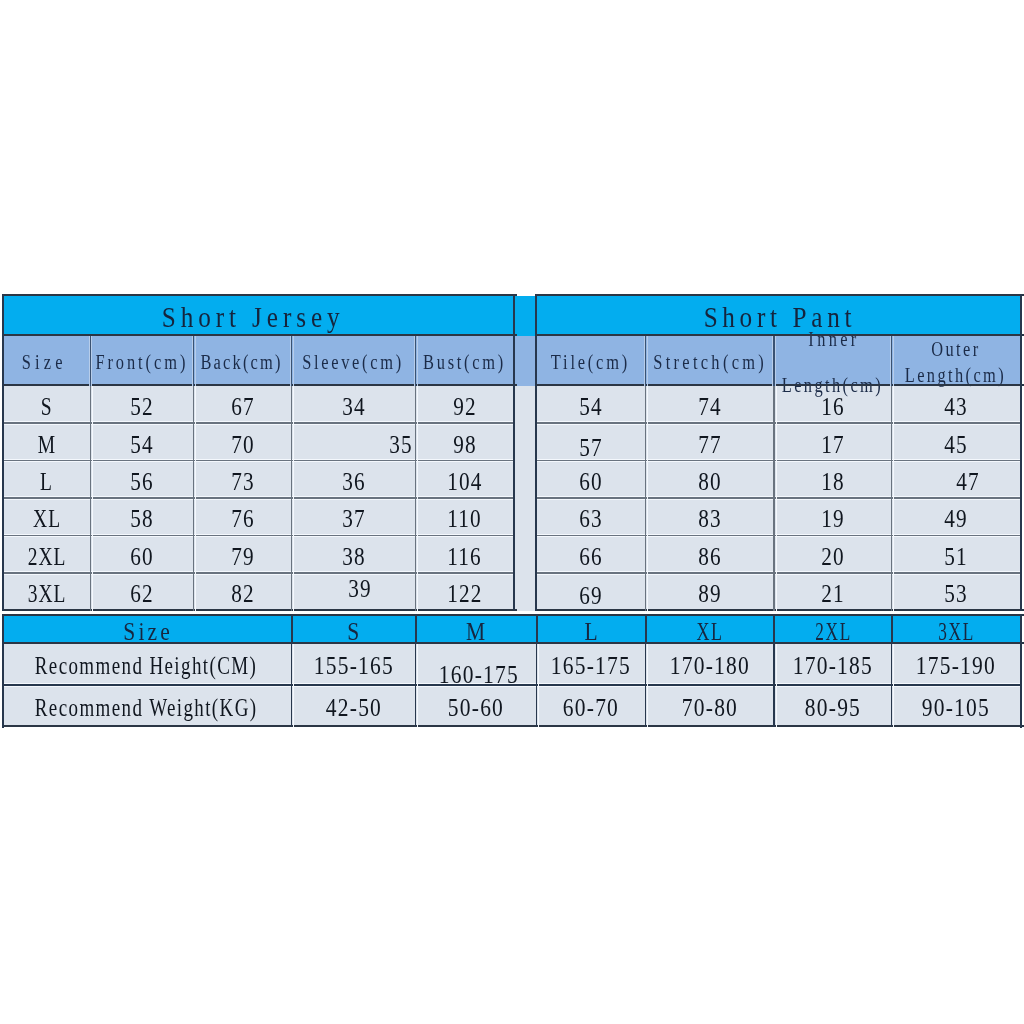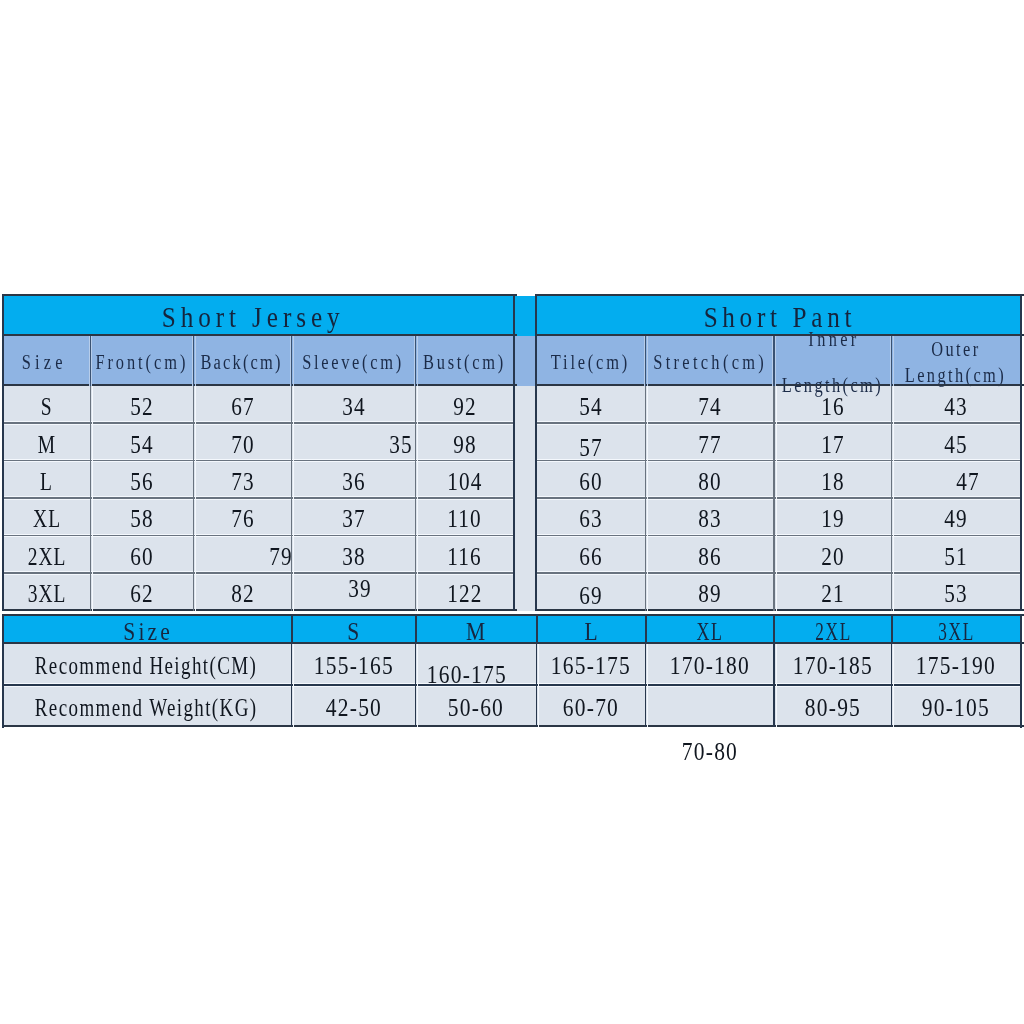--- a/index.html
+++ b/index.html
@@ -148,21 +148,21 @@
   <div class="cell t-body" style="left:90.0px;top:498.2px;width:103.2px;height:37.4px;"><span style="">58</span></div>
   <div class="cell t-body" style="left:193.2px;top:498.2px;width:98.2px;height:37.4px;"><span style="">76</span></div>
   <div class="cell t-body" style="left:291.4px;top:498.2px;width:123.9px;height:37.4px;"><span style="">37</span></div>
   <div class="cell t-body" style="left:415.3px;top:498.2px;width:97.7px;height:37.4px;"><span style="">110</span></div>
   <div class="cell t-body" style="left:535.5px;top:498.2px;width:109.9px;height:37.4px;"><span style="">63</span></div>
   <div class="cell t-body" style="left:645.4px;top:498.2px;width:128.4px;height:37.4px;"><span style="">83</span></div>
   <div class="cell t-body" style="left:773.8px;top:498.2px;width:117.6px;height:37.4px;"><span style="">19</span></div>
   <div class="cell t-body" style="left:891.4px;top:498.2px;width:128.6px;height:37.4px;"><span style="">49</span></div>
   <div class="cell t-body" style="left:2.5px;top:535.7px;width:87.5px;height:37.4px;"><span style="transform:scaleX(0.78);">2XL</span></div>
   <div class="cell t-body" style="left:90.0px;top:535.7px;width:103.2px;height:37.4px;"><span style="">60</span></div>
-  <div class="cell t-body" style="left:193.2px;top:535.7px;width:98.2px;height:37.4px;margin-left:38px;"><span style="">79</span></div>
+  <div class="cell t-body" style="left:193.2px;top:535.7px;width:98.2px;height:37.4px;"><span style="">79</span></div>
   <div class="cell t-body" style="left:291.4px;top:535.7px;width:123.9px;height:37.4px;"><span style="">38</span></div>
   <div class="cell t-body" style="left:415.3px;top:535.7px;width:97.7px;height:37.4px;"><span style="">116</span></div>
   <div class="cell t-body" style="left:535.5px;top:535.7px;width:109.9px;height:37.4px;"><span style="">66</span></div>
   <div class="cell t-body" style="left:645.4px;top:535.7px;width:128.4px;height:37.4px;"><span style="">86</span></div>
   <div class="cell t-body" style="left:773.8px;top:535.7px;width:117.6px;height:37.4px;"><span style="">20</span></div>
   <div class="cell t-body" style="left:891.4px;top:535.7px;width:128.6px;height:37.4px;"><span style="">51</span></div>
   <div class="cell t-body" style="left:2.5px;top:573.1px;width:87.5px;height:37.4px;"><span style="transform:scaleX(0.78);">3XL</span></div>
   <div class="cell t-body" style="left:90.0px;top:573.1px;width:103.2px;height:37.4px;"><span style="">62</span></div>
   <div class="cell t-body" style="left:193.2px;top:573.1px;width:98.2px;height:37.4px;"><span style="">82</span></div>
   <div class="cell t-body" style="left:291.4px;top:568px;width:123.9px;height:37.4px;padding-left:12px;"><span style="">39</span></div>
@@ -255,30 +255,30 @@
   <div class="fill f-body" style="left:4.0px;top:644.0px;width:1017.5px;height:82.5px;"></div>
   <div class="cell t-bblue" style="left:2.5px;top:616.2px;width:288.9px;height:27.8px;letter-spacing:3.6px;text-indent:3.6px;"><span style="">Size</span></div>
   <div class="cell t-bblue" style="left:291.4px;top:616.2px;width:123.9px;height:27.8px;"><span style="transform:scaleX(0.86);">S</span></div>
   <div class="cell t-bblue" style="left:415.3px;top:616.2px;width:120.7px;height:27.8px;"><span style="transform:scaleX(0.86);">M</span></div>
   <div class="cell t-bblue" style="left:536.0px;top:616.2px;width:109.4px;height:27.8px;"><span style="transform:scaleX(0.86);">L</span></div>
   <div class="cell t-bblue" style="left:645.4px;top:616.2px;width:128.4px;height:27.8px;"><span style="transform:scaleX(0.72);">XL</span></div>
   <div class="cell t-bblue" style="left:773.8px;top:616.2px;width:117.6px;height:27.8px;"><span style="transform:scaleX(0.69);">2XL</span></div>
   <div class="cell t-bblue" style="left:891.4px;top:616.2px;width:128.6px;height:27.8px;"><span style="transform:scaleX(0.69);">3XL</span></div>
   <div class="cell t-blabel" style="left:1.0px;top:644.0px;width:288.9px;height:41.3px;"><span style="">Recommend Height(CM)</span></div>
   <div class="cell t-bbody" style="left:291.4px;top:644.0px;width:123.9px;height:41.3px;"><span style="">155-165</span></div>
-  <div class="cell t-bbody" style="left:406px;top:644.0px;width:120.7px;height:59px;"><span style="">160-175</span></div>
+  <div class="cell t-bbody" style="left:418px;top:644.0px;width:120.7px;height:59px;"><span style="">160-175</span></div>
   <div class="cell t-bbody" style="left:536.0px;top:644.0px;width:109.4px;height:41.3px;"><span style="">165-175</span></div>
   <div class="cell t-bbody" style="left:645.4px;top:644.0px;width:128.4px;height:41.3px;"><span style="">170-180</span></div>
   <div class="cell t-bbody" style="left:773.8px;top:644.0px;width:117.6px;height:41.3px;"><span style="">170-185</span></div>
   <div class="cell t-bbody" style="left:891.4px;top:644.0px;width:128.6px;height:41.3px;"><span style="">175-190</span></div>
   <div class="cell t-blabel" style="left:1.0px;top:686.9px;width:288.9px;height:41.2px;"><span style="">Recommend Weight(KG)</span></div>
   <div class="cell t-bbody" style="left:291.4px;top:686.9px;width:123.9px;height:41.2px;"><span style="">42-50</span></div>
   <div class="cell t-bbody" style="left:415.3px;top:686.9px;width:120.7px;height:41.2px;"><span style="">50-60</span></div>
   <div class="cell t-bbody" style="left:536.0px;top:686.9px;width:109.4px;height:41.2px;"><span style="">60-70</span></div>
-  <div class="cell t-bbody" style="left:645.4px;top:686.9px;width:128.4px;height:41.2px;margin-top:44px;"><span style="">70-80</span></div>
+  <div class="cell t-bbody" style="left:645.4px;top:686.9px;width:128.4px;height:41.2px;"><span style="">70-80</span></div>
   <div class="cell t-bbody" style="left:773.8px;top:686.9px;width:117.6px;height:41.2px;"><span style="">80-95</span></div>
   <div class="cell t-bbody" style="left:891.4px;top:686.9px;width:128.6px;height:41.2px;"><span style="">90-105</span></div>
   <div class="h-rule" style="left:2.0px;top:614.2px;width:1021.5px;height:2.0px;"></div>
   <div class="h-rule" style="left:2.0px;top:642.0px;width:1021.5px;height:2.0px;"></div>
   <div class="h-rule" style="left:4.0px;top:683.1px;width:1017.5px;height:1.2px;background:#f4f8fd;"></div>
   <div class="h-rule" style="left:4.0px;top:684.3px;width:1017.5px;height:1.5px;background:#27374d;"></div>
   <div class="h-rule" style="left:4.0px;top:685.8px;width:1017.5px;height:1.2px;background:#f4f8fd;"></div>
   <div class="h-rule" style="left:2.0px;top:724.5px;width:1021.5px;height:2.0px;"></div>
   <div class="v-rule" style="left:2.0px;top:614.2px;width:2.0px;height:114.3px;background:#27374d;"></div>
   <div class="v-rule" style="left:290.9px;top:614.2px;width:2.0px;height:29.8px;background:#27374d;"></div>

